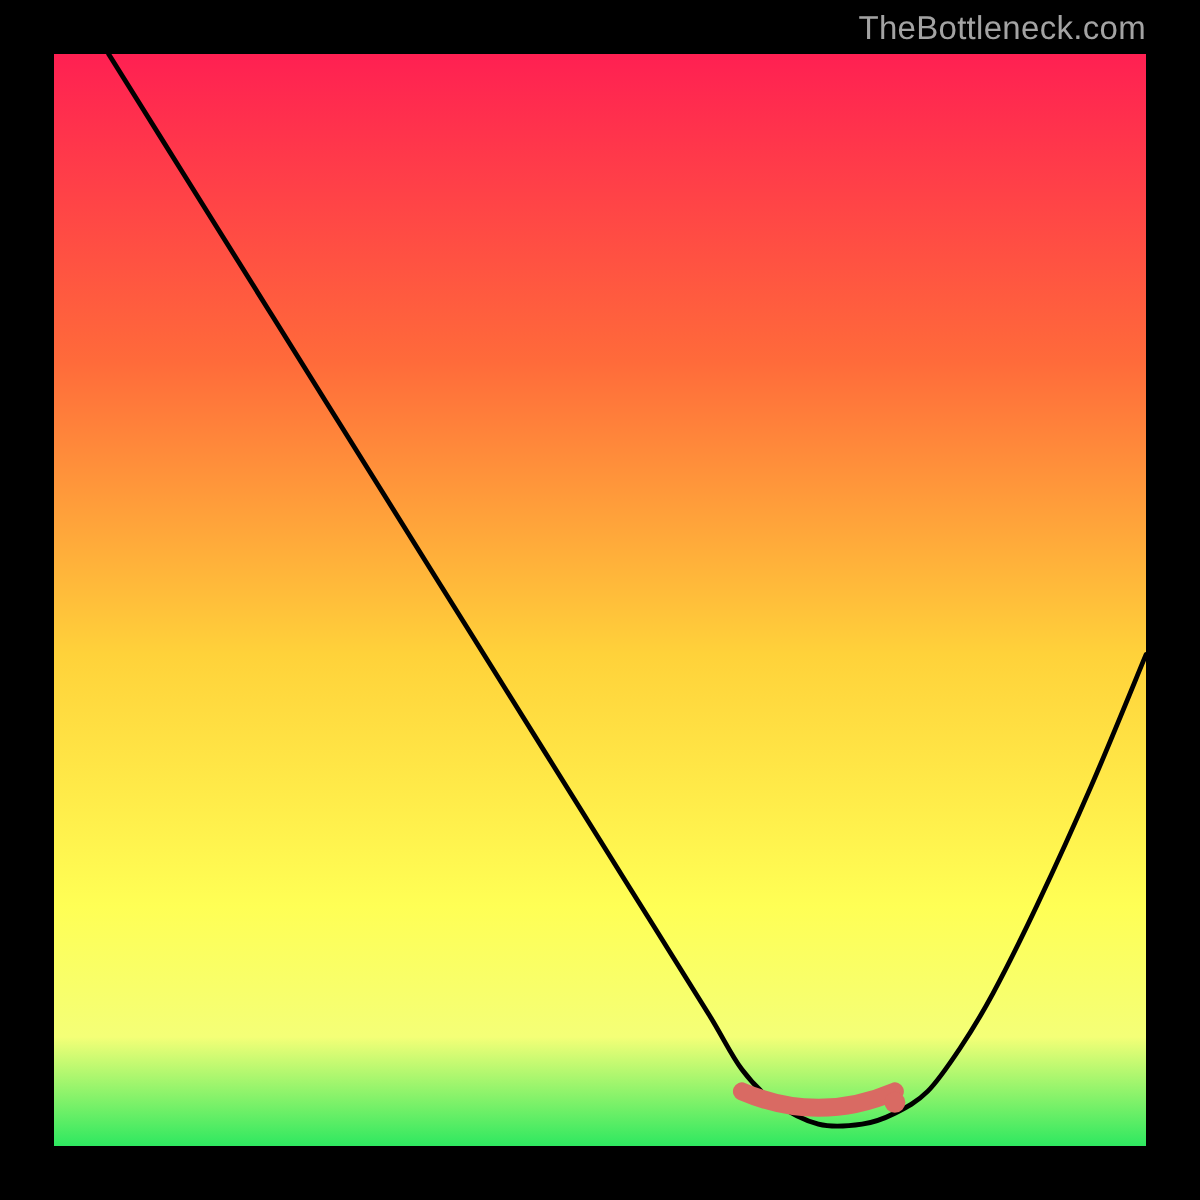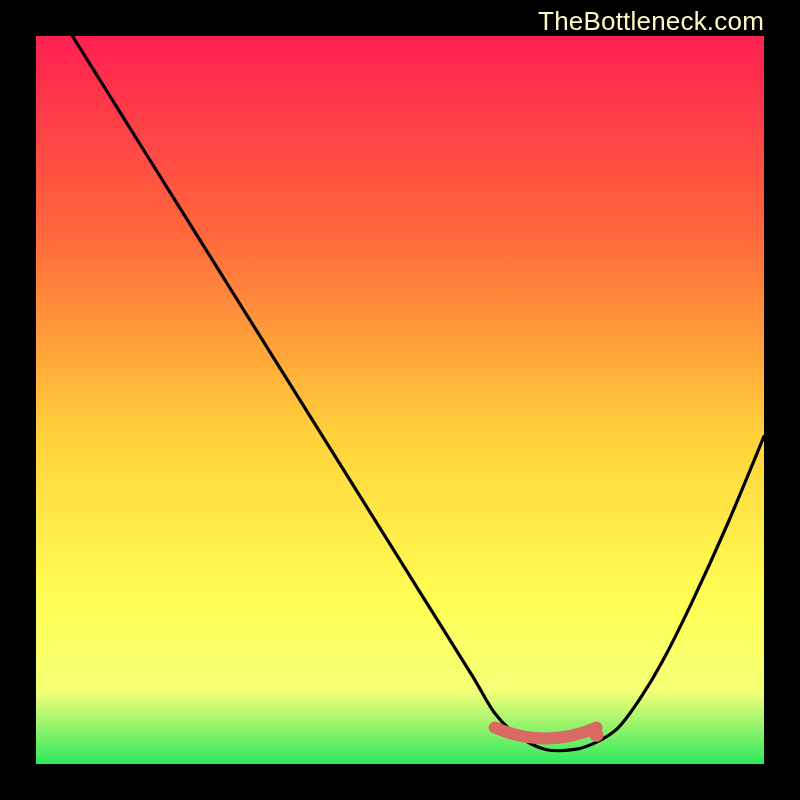--- a/index.html
+++ b/index.html
@@ -1,18 +1,18 @@
 <!DOCTYPE html>
 <html><head>
 <meta charset="utf-8">
 <style>
   html,body{margin:0;padding:0;width:800px;height:800px;overflow:hidden;background:#000;font-family:Arial,Helvetica,sans-serif}
   .frame{position:absolute;left:0;top:0;width:800px;height:800px;background:#000}
   .plot{position:absolute;left:36px;top:36px;width:728px;height:728px}
-  .watermark{position:absolute;top:6px;right:36px;color:#fef9c3;font-size:26px;font-weight:400;letter-spacing:0.2px}
+  .watermark{position:absolute;top:6px;right:36px;color:#a3a3a3;font-size:22px;font-weight:400;letter-spacing:0.2px}
   svg{display:block}
 </style>
 </head>
 <body>
 <div class="frame">
 
 <div class="watermark">TheBottleneck.com</div>
 
 <div class="plot">
 <svg id="chart-svg" width="728" height="728" viewBox="0 0 728 728">

